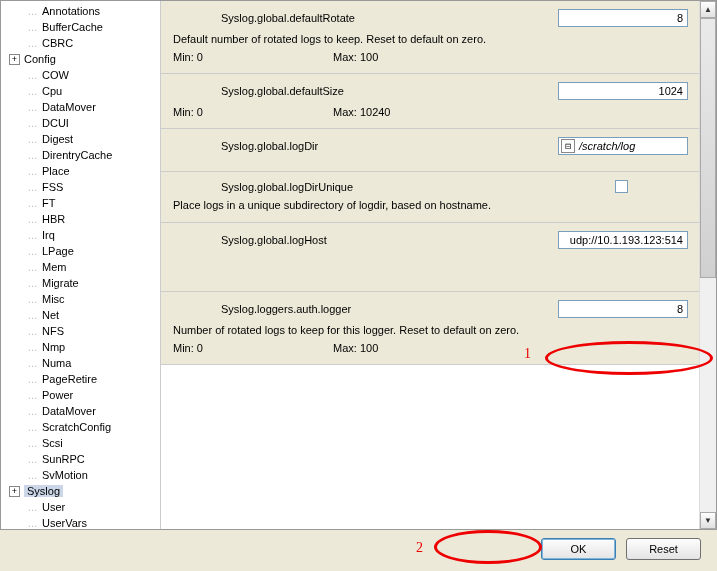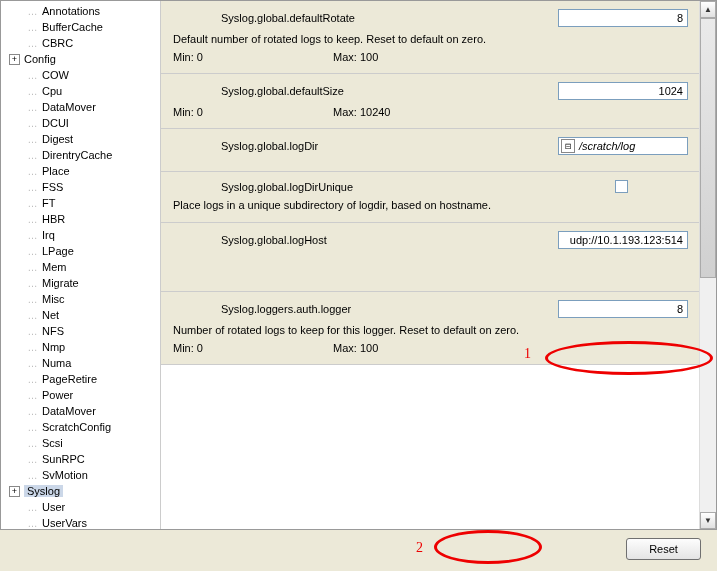--- a/index.html
+++ b/index.html
@@ -412,16 +412,17 @@
       <div class="sb-thumb"></div>
       <div class="sb-btn sb-bottom">▼</div>
     </div>
 
     <div class="callout" style="left:384px;top:340px;width:168px;height:34px;"></div>
     <div class="clabel" style="left:363px;top:345px;">1</div>
   </div>
 </div>
 
 <div class="footer">
+  <button class="primary">OK</button>
   <button>Reset</button>
   <div class="callout" style="left:434px;top:0px;width:108px;height:34px;"></div>
   <div class="clabel" style="left:416px;top:10px;">2</div>
 </div>
 
 </body></html>

